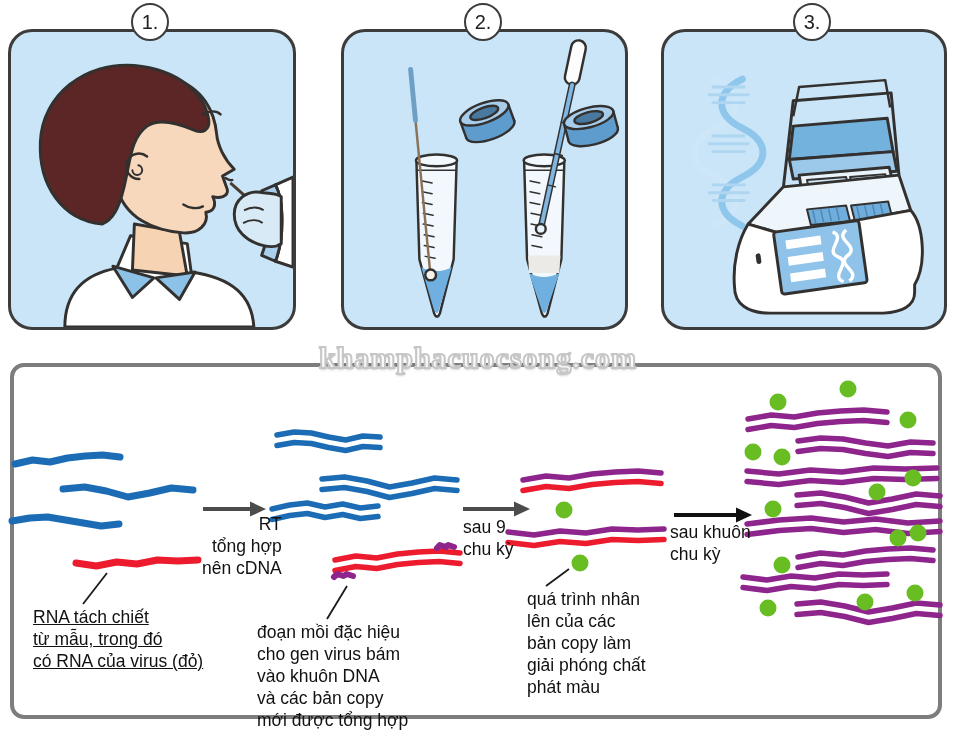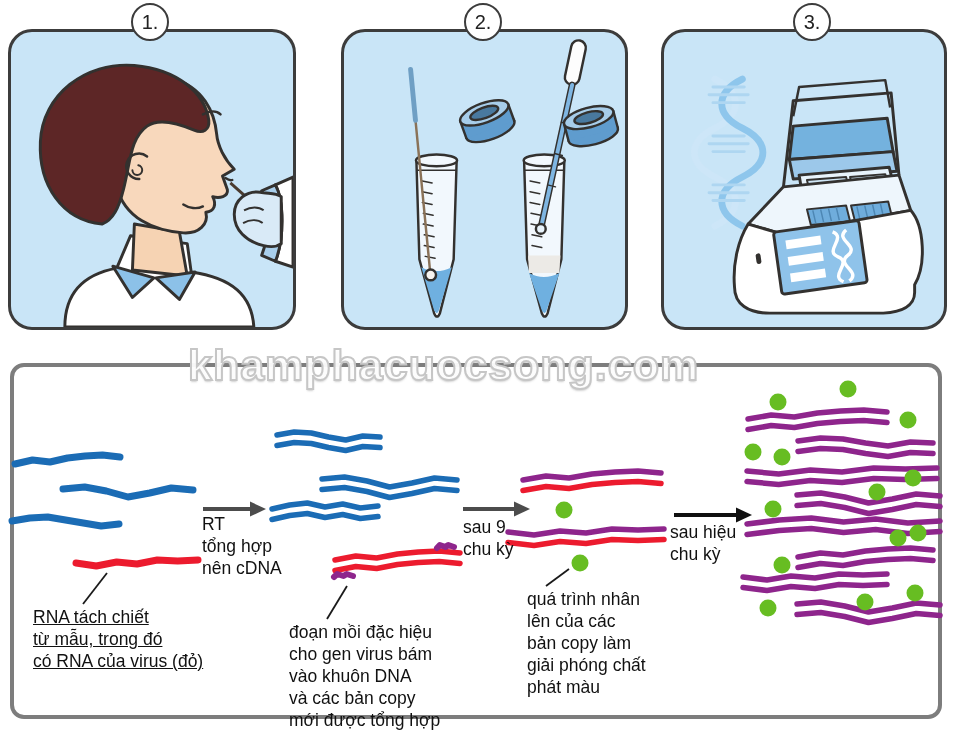--- a/index.html
+++ b/index.html
@@ -17,26 +17,27 @@
     background:#ffffff;border:2.5px solid #3c3c3c;box-sizing:border-box;
     display:flex;align-items:center;justify-content:center;
     font-size:20px;color:#222;z-index:9;
   }
   .bottom-panel{
     position:absolute;left:10px;top:363px;width:932px;height:356px;
     background:#ffffff;border:4px solid var(--bottom-border,#7d7d7d);
     border-radius:14px;box-sizing:border-box;z-index:1;
   }
   .watermark{
-    position:absolute;left:188px;top:341px;width:580px;text-align:left;
-    font-size:43px;font-weight:bold;letter-spacing:1px;
+    position:absolute;left:188px;top:341px;width:580px;text-align:center;
+    font-size:30px;font-weight:bold;letter-spacing:1px;
     color:rgba(255,255,255,0.93);
     -webkit-text-stroke:2px #c6c6c6;
     text-shadow:0 2px 2px rgba(150,150,150,0.45);
     z-index:8;
+    font-family:Liberation Serif, serif;
   }
   .lbl{
     position:absolute;font-size:17.5px;line-height:22px;color:#111;
     white-space:pre-line;z-index:7;
   }
   #diagram-svg{position:absolute;left:0;top:0;z-index:6;pointer-events:none;}
 </style>
 </head>
 <body>
 
@@ -257,31 +258,31 @@
     </g>
     <g>
       <line x1="674" y1="515" x2="739" y2="515" stroke="#101010" stroke-width="4"></line>
       <polygon points="752,515 736,507.5 736,522.5" fill="#101010"></polygon>
     </g>
     <line x1="107" y1="573" x2="83" y2="604" stroke="#1a1a1a" stroke-width="1.8"></line>
     <line x1="347" y1="586" x2="327" y2="619" stroke="#1a1a1a" stroke-width="1.8"></line>
     <line x1="569" y1="569" x2="546" y2="586" stroke="#1a1a1a" stroke-width="1.8"></line>
   </svg>
 
-<div class="lbl" style="left:202px;top:513px;">RT
+<div class="lbl" style="left:202px;top:513px;text-align:right;">RT
 tổng hợp
 nên cDNA</div>
 <div class="lbl" style="left:463px;top:516px;">sau 9
 chu kỳ</div>
-<div class="lbl" style="left:670px;top:521px;">sau hiệu
+<div class="lbl" style="left:670px;top:521px;">sau khuôn
 chu kỳ</div>
 <div class="lbl" style="left:33px;top:606px;text-decoration:underline;">RNA tách chiết
 từ mẫu, trong đó
 có RNA của virus (đỏ)</div>
-<div class="lbl" style="left:257px;top:621px;margin-left:32px;">đoạn mồi đặc hiệu
+<div class="lbl" style="left:257px;top:621px;">đoạn mồi đặc hiệu
 cho gen virus bám
 vào khuôn DNA
 và các bản copy
 mới được tổng hợp</div>
 <div class="lbl" style="left:527px;top:588px;">quá trình nhân
 lên của các
 bản copy làm
 giải phóng chất
 phát màu</div>
 

